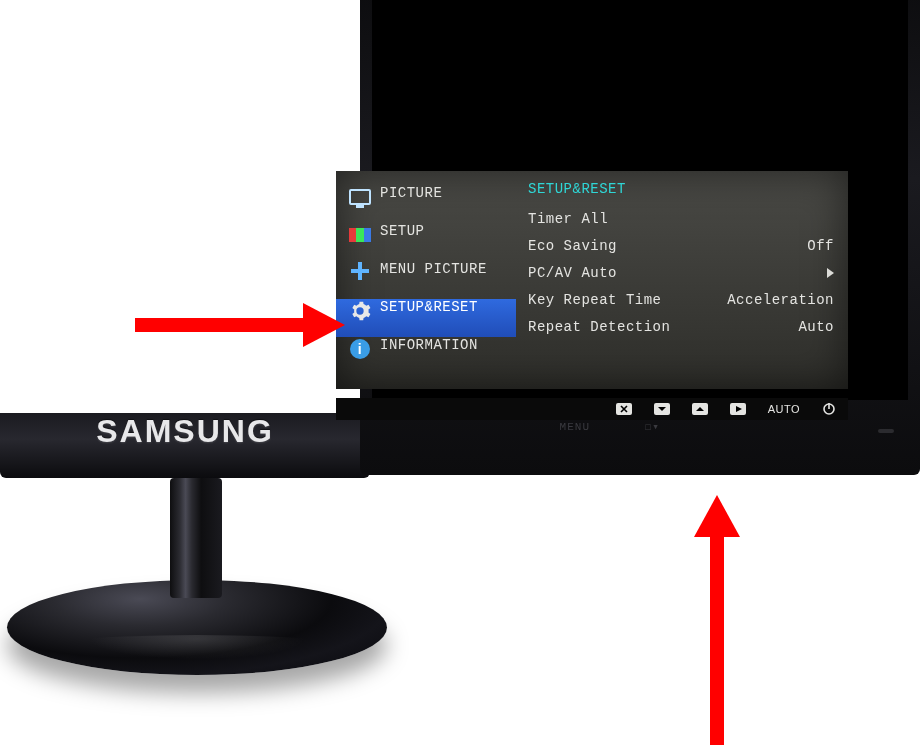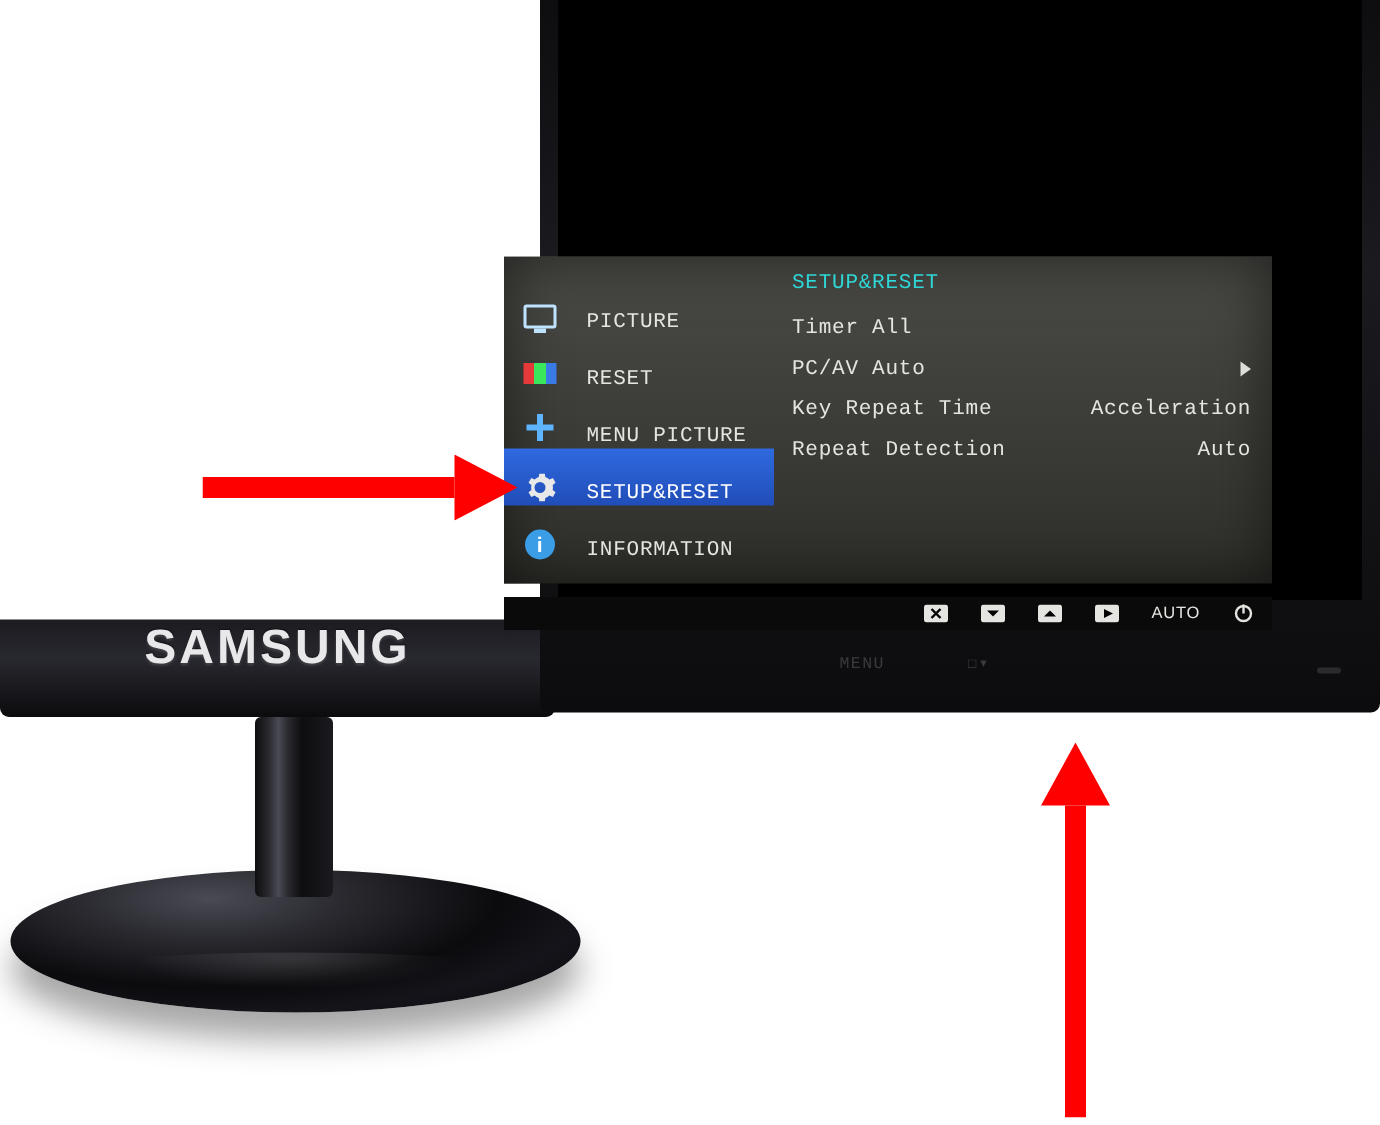--- a/index.html
+++ b/index.html
@@ -18,21 +18,21 @@
   .monitor-screen-area {
     position: absolute;
     top: 0;
     left: 12px;
     right: 12px;
     height: 420px;
     background: #000;
   }
   .monitor-below-label {
     position: absolute;
-    bottom: 0;
+    bottom: 16px;
     left: 0;
     right: 0;
     height: 55px;
     color: #3a3a3f;
     font-size: 11px;
     letter-spacing: 1px;
   }
   .monitor-below-label span { position: absolute; }
   .lbl-menu { right: 330px; bottom: 26px; }
   .lbl-updown { right: 260px; bottom: 26px; }
@@ -115,24 +115,24 @@
   }
   .osd-right {
     position: absolute;
     left: 180px; top: 0;
     right: 0; height: 100%;
     padding: 10px 14px 10px 12px;
   }
 
   .cat {
     display: flex;
-    align-items: flex-end;
+    align-items: flex-start;
     height: 38px;
     padding-left: 12px;
-    gap: 19px;
+    gap: 8px;
   }
   .cat.selected {
     background: linear-gradient(180deg, #2f6adf 0%, #204db8 100%);
     color: #fff;
   }
   .cat-icon {
     width: 24px; height: 24px;
     display: flex; align-items: center; justify-content: center;
   }
   .cat-label { font-size: 14px; }
@@ -235,21 +235,21 @@
     </div>
 
     <div class="cat">
       <div class="cat-icon">
           <div class="icon-color">
             <span></span>
             <span></span>
             <span></span>
           </div>
         </div>
-      <div class="cat-label">RESET</div>
+      <div class="cat-label">SETUP</div>
     </div>
 
     <div class="cat">
       <div class="cat-icon">
         <svg width="22" height="22" viewBox="0 0 22 22">
             <path fill="#5fb4ff" d="M9 0h4v7h7v4h-7v7H9v-7H2V7h7z"></path>
           </svg>
       </div>
       <div class="cat-label">MENU PICTURE</div>
     </div>
@@ -273,20 +273,24 @@
   </div>
 
   <div class="osd-right">
     <div class="right-header">SETUP&amp;RESET</div>
 
     <div class="item">
       <span>Timer All</span>
       <span class="value"></span>
     </div>
     <div class="item">
+      <span>Eco Saving</span>
+      <span class="value">Off</span>
+    </div>
+    <div class="item">
       <span>PC/AV Auto</span>
       <span class="chev"></span>
     </div>
     <div class="item">
       <span>Key Repeat Time</span>
       <span class="value">Acceleration</span>
     </div>
     <div class="item">
       <span>Repeat Detection</span>
       <span class="value">Auto</span>

